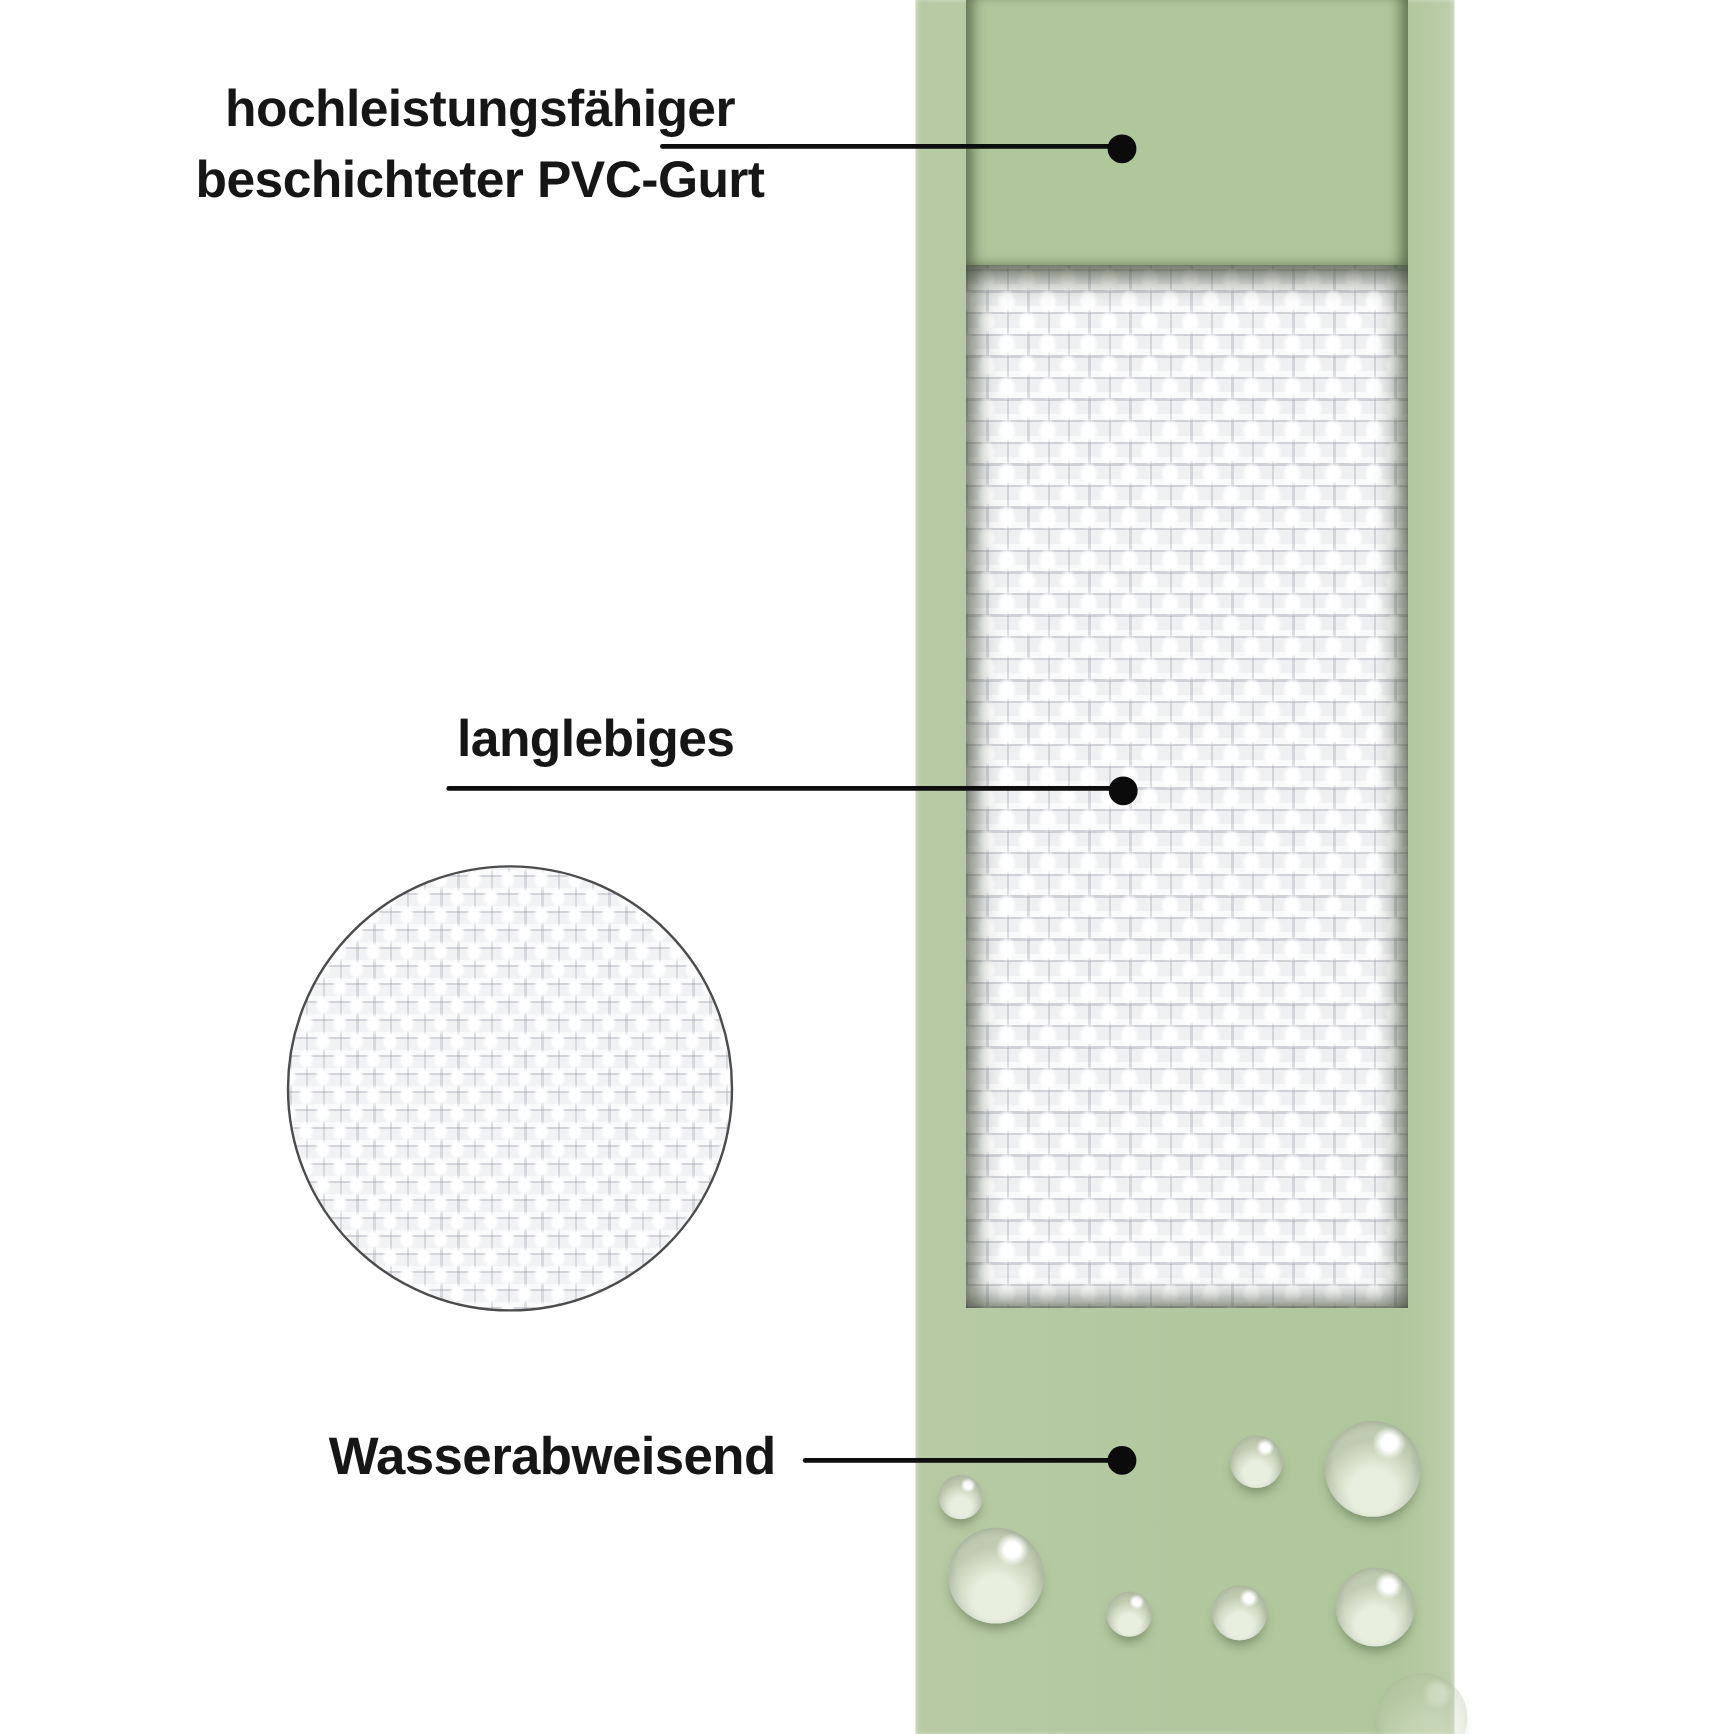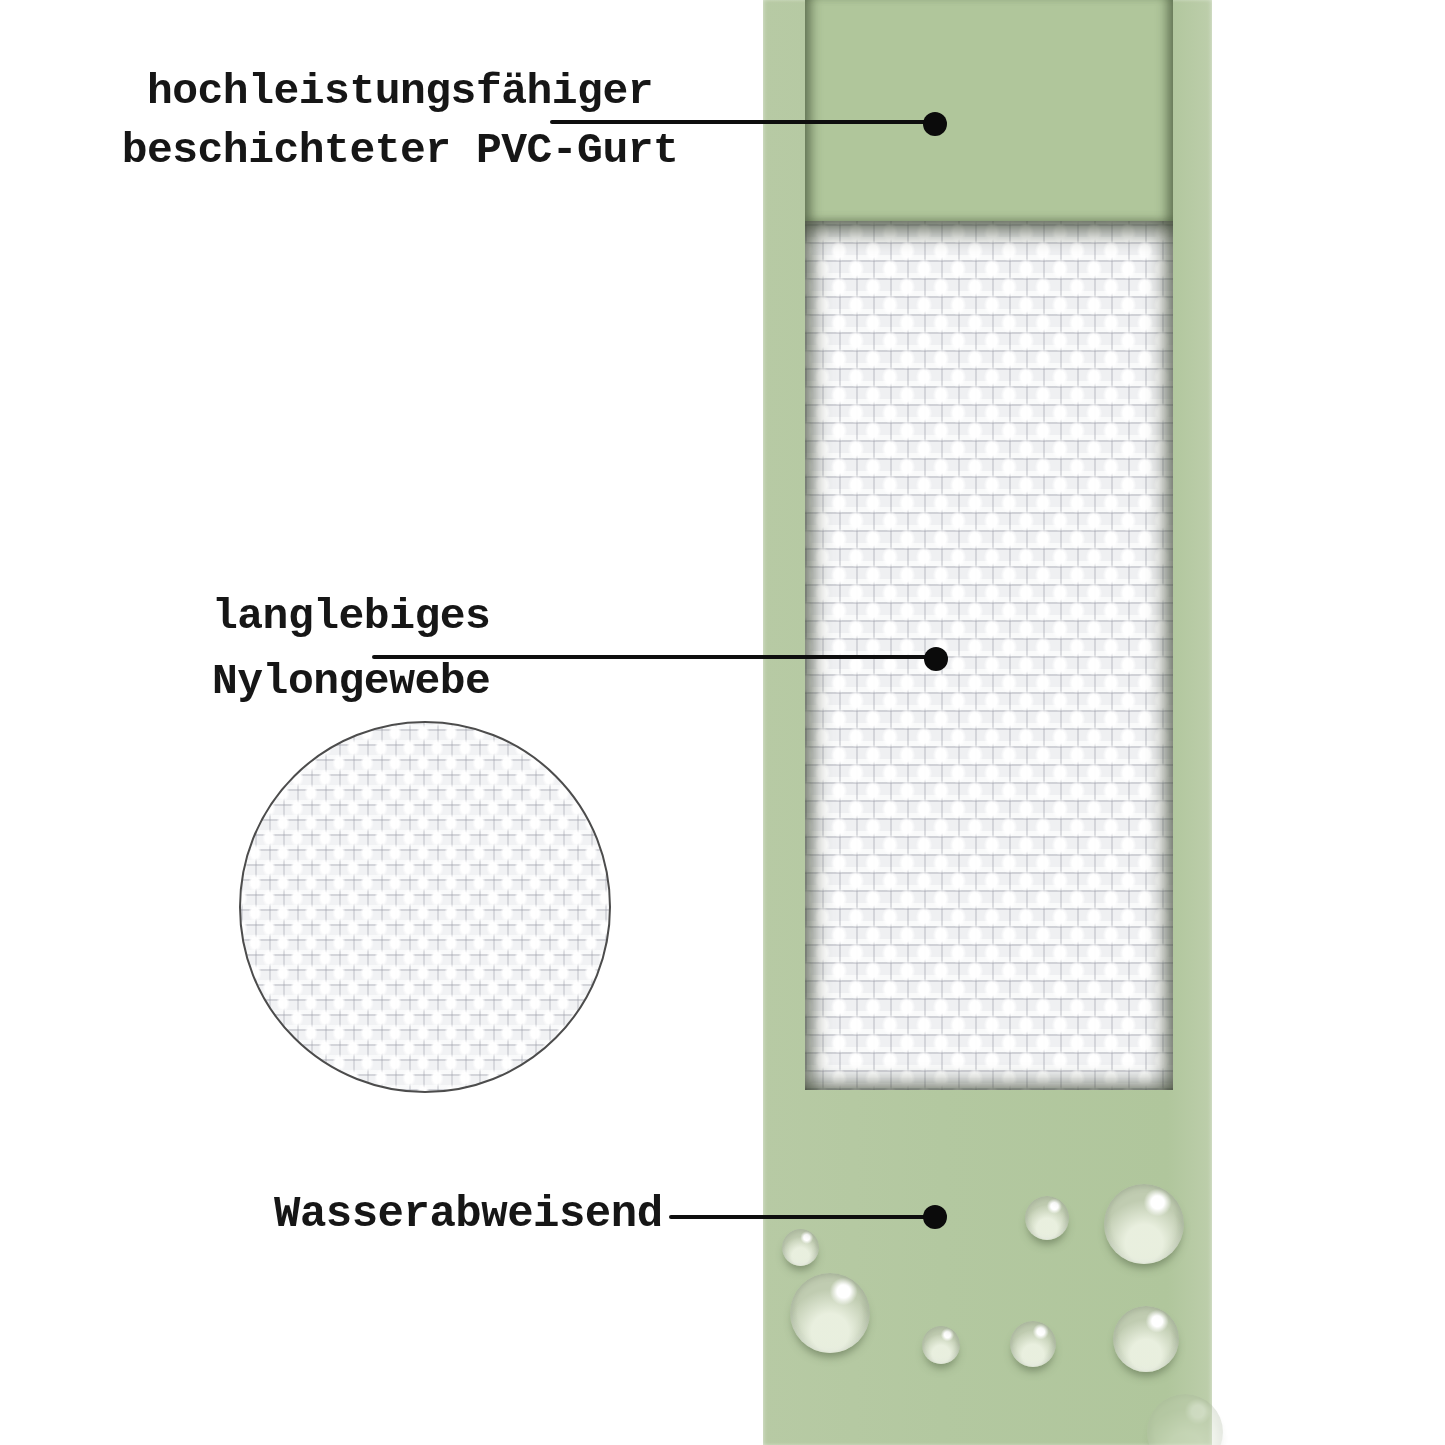--- a/index.html
+++ b/index.html
@@ -1,18 +1,18 @@
 <!DOCTYPE html>
 <html><head>
 <meta charset="utf-8">
 <style>
   html,body{margin:0;padding:0;background:#ffffff;}
   .stage{
     position:relative;width:1445px;height:1445px;overflow:hidden;background:#ffffff;
-    font-family:Liberation Mono, monospace;
+    font-family:Liberation Sans, sans-serif;
   }
   
   .strap{
     position:absolute;left:763px;top:0;width:449px;height:1445px;
     background:linear-gradient(90deg,#b7caa4 0%,#b3c8a0 40%,#b0c69c 90%,#bdceab 100%);
     box-shadow:inset 2px 0 5px -2px rgba(255,255,255,.55), inset -2px 0 5px -2px rgba(255,255,255,.55);
   }
   .pvc-top{
     position:absolute;left:42px;top:0;width:368px;height:221px;
     background:#b0c69b;
@@ -60,21 +60,21 @@
       radial-gradient(circle at 50% 74%, rgba(235,241,225,.95) 0 26%, rgba(235,241,225,0) 60%),
       radial-gradient(circle at 48% 42%, #c0ccb1 0 50%, #a8b69a 76%, #8d9c80 97%);
     box-shadow:
       0 7px 9px -3px rgba(70,85,58,.5),
       inset 0 2px 6px rgba(90,102,78,.3),
       inset 0 -2px 5px rgba(255,255,255,.35);
   }
   
   .label{position:absolute;color:#161616;font-weight:700;letter-spacing:-0.5px;}
   .label-pvc{left:100px;top:62px;width:600px;font-size:43px;line-height:59px;text-align:center;}
-  .label-nylon{left:212px;top:584px;width:400px;font-size:43px;line-height:65px;text-align:left;}
+  .label-nylon{left:212px;top:584px;width:400px;font-size:43px;line-height:65px;text-align:right;}
   .label-water{left:274px;top:1191px;font-size:44px;line-height:46px;text-align:right;}
   
   .cline{position:absolute;height:4px;background:#0e0e0e;border-radius:2px;}
   .line-pvc{left:550px;top:120px;width:385px;}
   .line-nylon{left:372px;top:655px;width:564px;}
   .line-water{left:669px;top:1215px;width:266px;}
   .cdot{position:absolute;width:24px;height:24px;background:#0b0b0b;border-radius:50%;}
   .dot-pvc{left:923px;top:112px;}
   .dot-nylon{left:924px;top:647px;}
   .dot-water{left:923px;top:1205px;}
@@ -104,21 +104,20 @@
 
   <div class="label label-pvc">
     <div>hochleistungsfähiger</div>
     <div>beschichteter PVC-Gurt</div>
   </div>
   <div class="cline line-pvc"></div>
   <div class="cdot dot-pvc"></div>
 
   <div class="label label-nylon">
     <div>langlebiges</div>
-    <div>Nylongewebe</div>
   </div>
   <div class="cline line-nylon"></div>
   <div class="cdot dot-nylon"></div>
 
   <div class="label label-water">
     <span>Wasserabweisend</span>
   </div>
   <div class="cline line-water"></div>
   <div class="cdot dot-water"></div>
 

